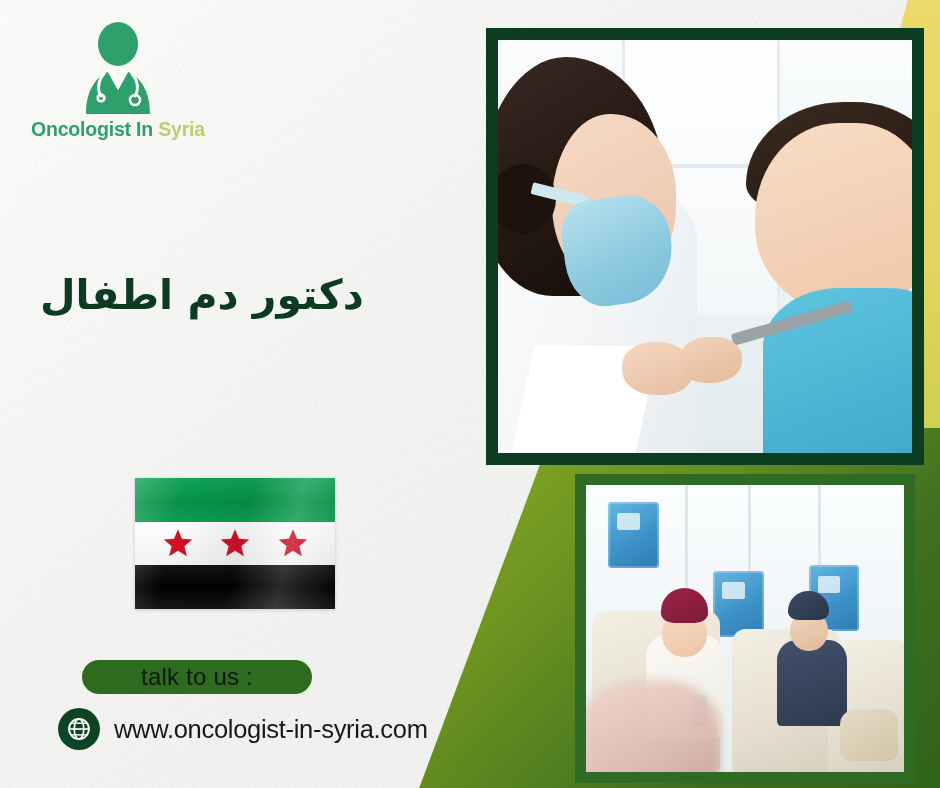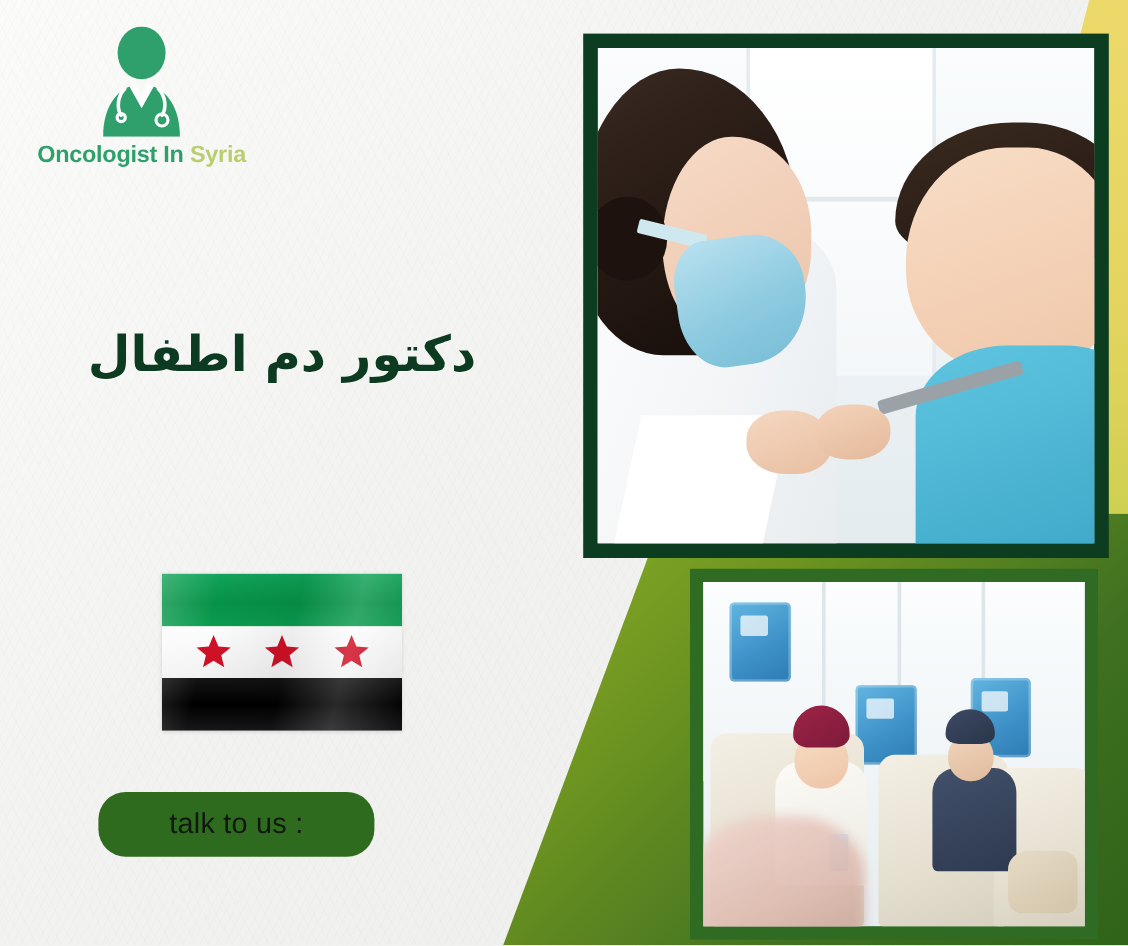--- a/index.html
+++ b/index.html
@@ -59,21 +59,21 @@
     white-space: nowrap;
   }
   .logo-text .seg-a { color: #2fa06b; }
   .logo-text .seg-b { color: #b9cf6f; }
 
   
   .headline {
     position: absolute;
     left: 40px; top: 268px;
     width: 390px;
-    text-align: center;
+    text-align: left;
     direction: rtl;
     z-index: 5;
   }
   .headline .line {
     color: #0c3b21;
     font-size: 41px;
     font-weight: bold;
     line-height: 1.32;
     letter-spacing: 0px;
     text-shadow: 0 1px 0 rgba(255,255,255,0.55);
@@ -103,21 +103,21 @@
   .flag .sheen {
     position: absolute; inset: 0;
     background: linear-gradient(103deg, rgba(255,255,255,0.20) 0%, rgba(255,255,255,0) 22%, rgba(0,0,0,0.06) 52%, rgba(255,255,255,0.16) 74%, rgba(0,0,0,0.05) 100%);
     pointer-events: none;
   }
 
   
   .cta-pill {
     position: absolute;
     left: 82px; top: 660px;
-    width: 230px; height: 54px;
+    width: 230px; height: 34px;
     border-radius: 23px;
     background: #2e6b1e;
     display: flex; align-items: center; justify-content: center;
     z-index: 6;
   }
   .cta-pill span {
     color: #111810;
     font-size: 24px;
     letter-spacing: 0.2px;
   }
@@ -339,20 +339,32 @@
           <polygon points="12,1 15.2,8.6 23.4,9.2 17.1,14.5 19.1,22.5 12,18.1 4.9,22.5 6.9,14.5 0.6,9.2 8.8,8.6" fill="currentColor"></polygon>
         </svg>
     </div>
     <div class="sheen"></div>
   </div>
 
   <div class="cta-pill">
     <span>talk to us :</span>
   </div>
 
+  <div class="site-row">
+    <div class="globe-badge">
+      <svg width="26" height="26" viewBox="0 0 24 24">
+        <circle cx="12" cy="12" r="9.2" fill="none" stroke="#ffffff" stroke-width="1.7"></circle>
+        <ellipse cx="12" cy="12" rx="4.4" ry="9.2" fill="none" stroke="#ffffff" stroke-width="1.5"></ellipse>
+        <line x1="2.8" y1="12" x2="21.2" y2="12" stroke="#ffffff" stroke-width="1.5"></line>
+        <line x1="4.4" y1="6.6" x2="19.6" y2="6.6" stroke="#ffffff" stroke-width="1.3"></line>
+        <line x1="4.4" y1="17.4" x2="19.6" y2="17.4" stroke="#ffffff" stroke-width="1.3"></line>
+      </svg>
+    </div>
+    <div class="site-url">www.oncologist-in-syria.com</div>
+  </div>
 
   <div class="photo-frame photo-top">
     <div class="inner">
       <div class="scene1">
         <div class="s1-window"></div>
         <div class="s1-windowbar"></div>
         <div class="s1-counter"></div>
         <div class="s1-doctor-body"></div>
         <div class="s1-coat-collar"></div>
         <div class="s1-doctor-hair"></div>

